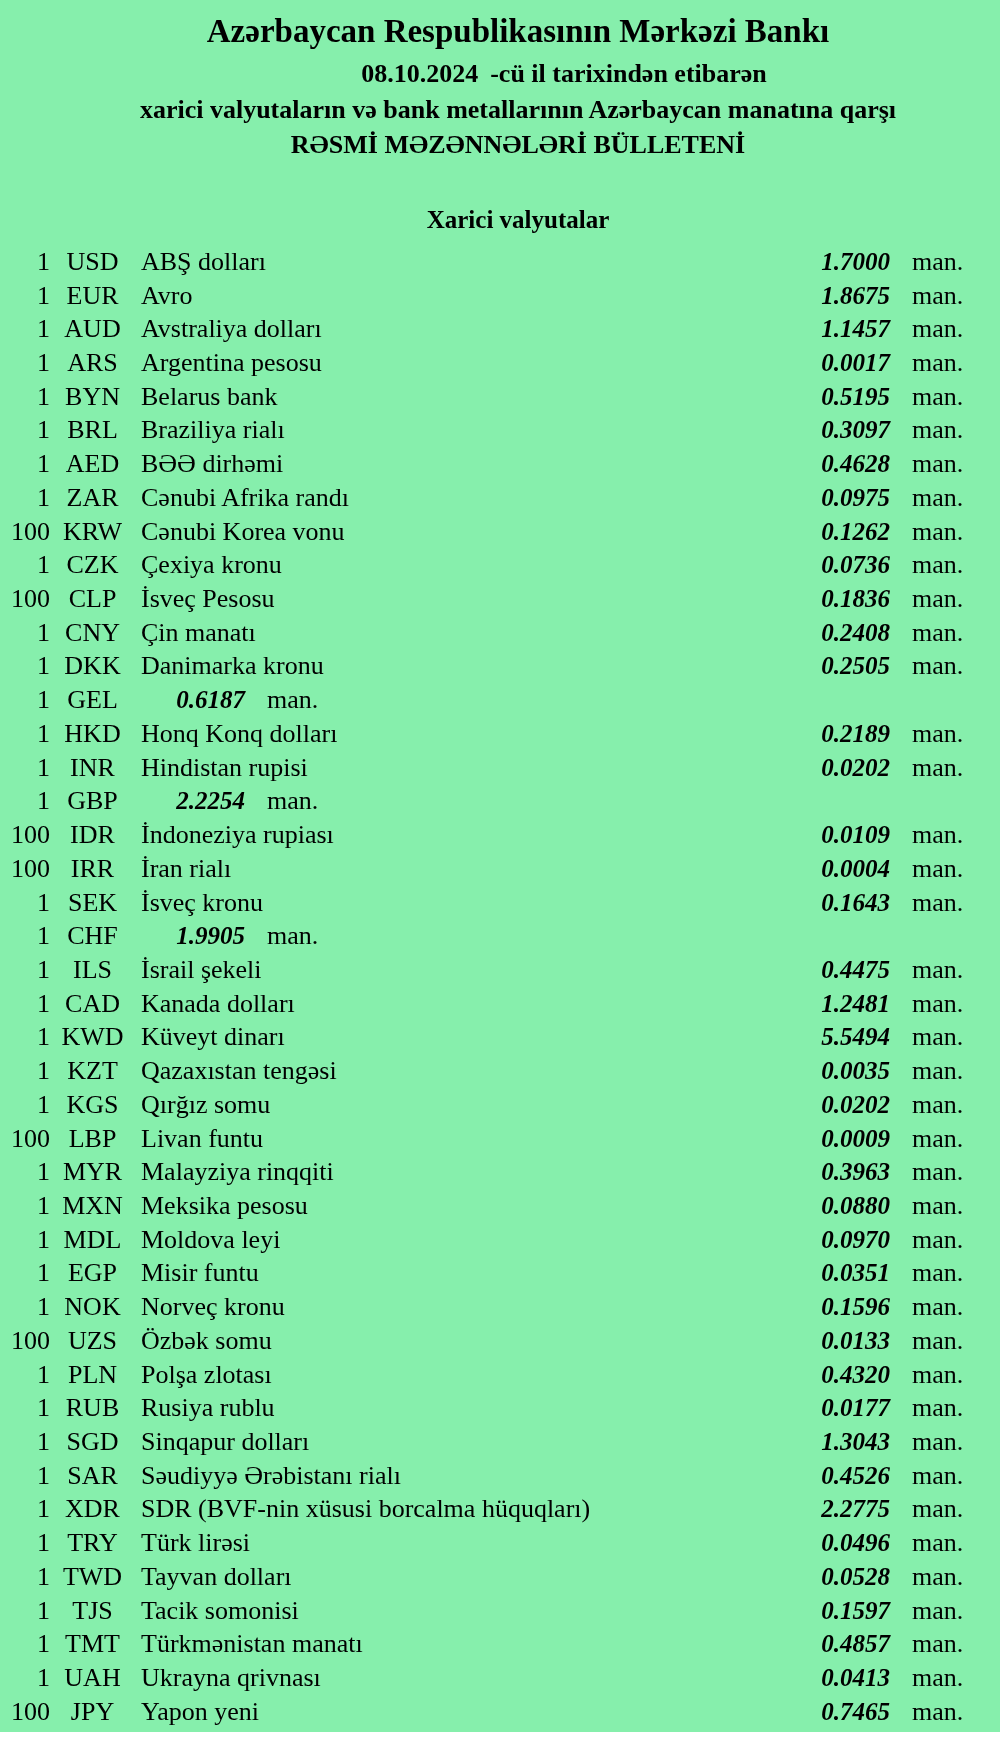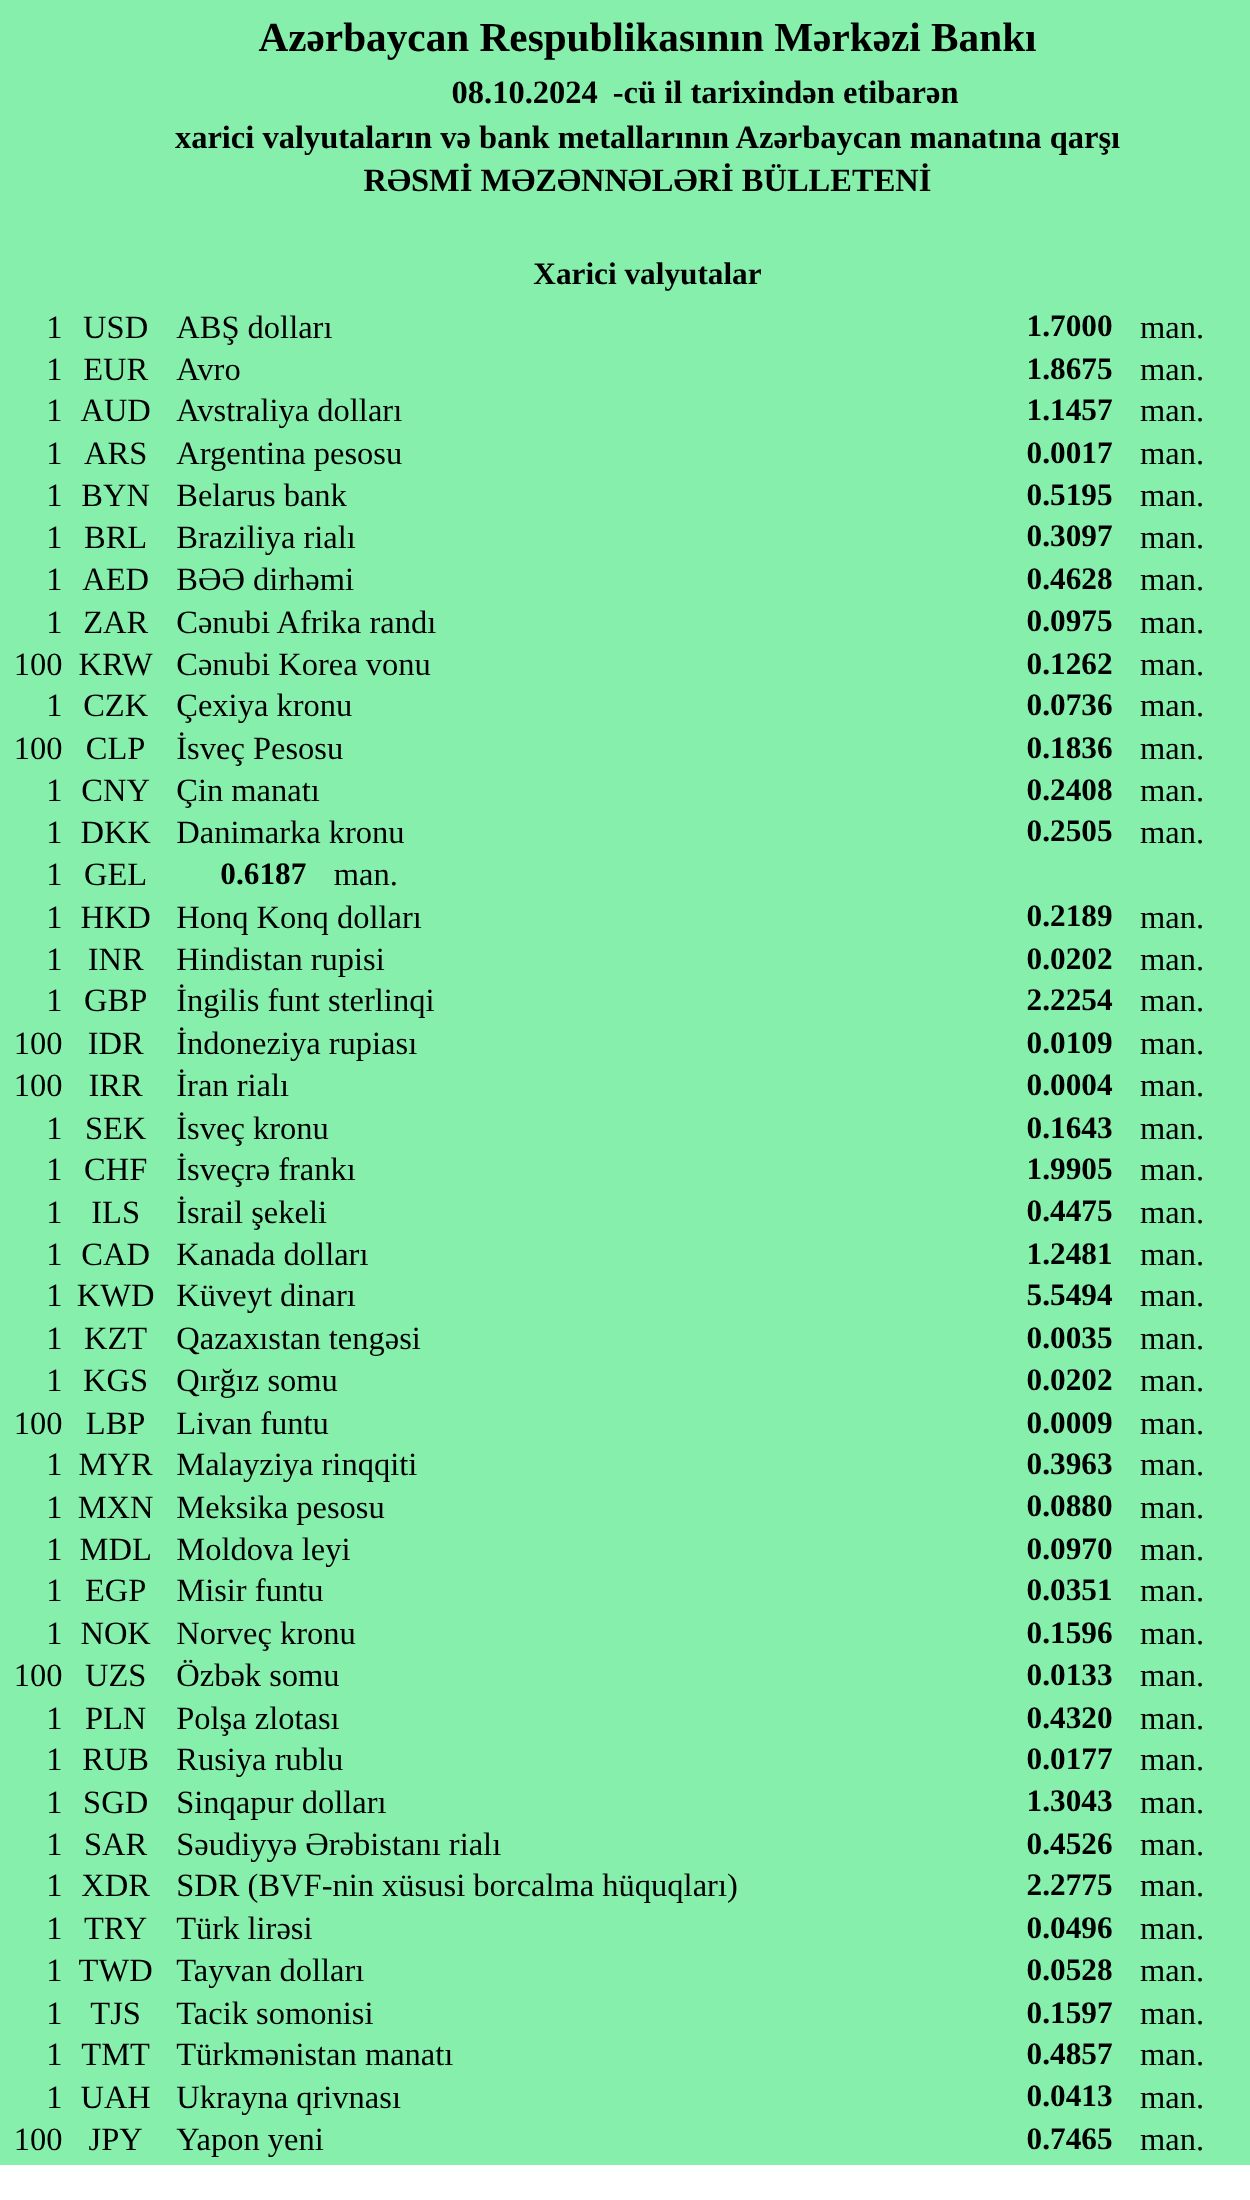--- a/index.html
+++ b/index.html
@@ -61,20 +61,21 @@
     white-space: nowrap;
   }
   .qty  { width: 50px;  text-align: right; flex: none; }
   .code { width: 85px;  text-align: center; flex: none; }
   .name { flex: 1; padding-left: 6px; overflow: hidden; }
   .rate {
     width: 110px;
     text-align: right;
     flex: none;
     font-weight: bold;
+    font-style: italic;
     font-size: 25px;
   }
   .man  { width: 110px; padding-left: 22px; box-sizing: border-box; flex: none; }
 </style>
 </head>
 <body>
 
 <div class="page">
   <h1 class="hdr bank-title">Azərbaycan Respublikasının Mərkəzi Bankı</h1>
   <div class="hdr date-line">
@@ -209,21 +210,20 @@
     <span class="qty">1</span>
     <span class="code">INR</span>
     <span class="name">Hindistan rupisi</span>
     <span class="rate">0.0202</span>
     <span class="man">man.</span>
   </div>
 
   <div class="row">
     <span class="qty">1</span>
     <span class="code">GBP</span>
-    <span class="name">İngilis funt sterlinqi</span>
     <span class="rate">2.2254</span>
     <span class="man">man.</span>
   </div>
 
   <div class="row">
     <span class="qty">100</span>
     <span class="code">IDR</span>
     <span class="name">İndoneziya rupiası</span>
     <span class="rate">0.0109</span>
     <span class="man">man.</span>
@@ -241,21 +241,20 @@
     <span class="qty">1</span>
     <span class="code">SEK</span>
     <span class="name">İsveç kronu</span>
     <span class="rate">0.1643</span>
     <span class="man">man.</span>
   </div>
 
   <div class="row">
     <span class="qty">1</span>
     <span class="code">CHF</span>
-    <span class="name">İsveçrə frankı</span>
     <span class="rate">1.9905</span>
     <span class="man">man.</span>
   </div>
 
   <div class="row">
     <span class="qty">1</span>
     <span class="code">ILS</span>
     <span class="name">İsrail şekeli</span>
     <span class="rate">0.4475</span>
     <span class="man">man.</span>

